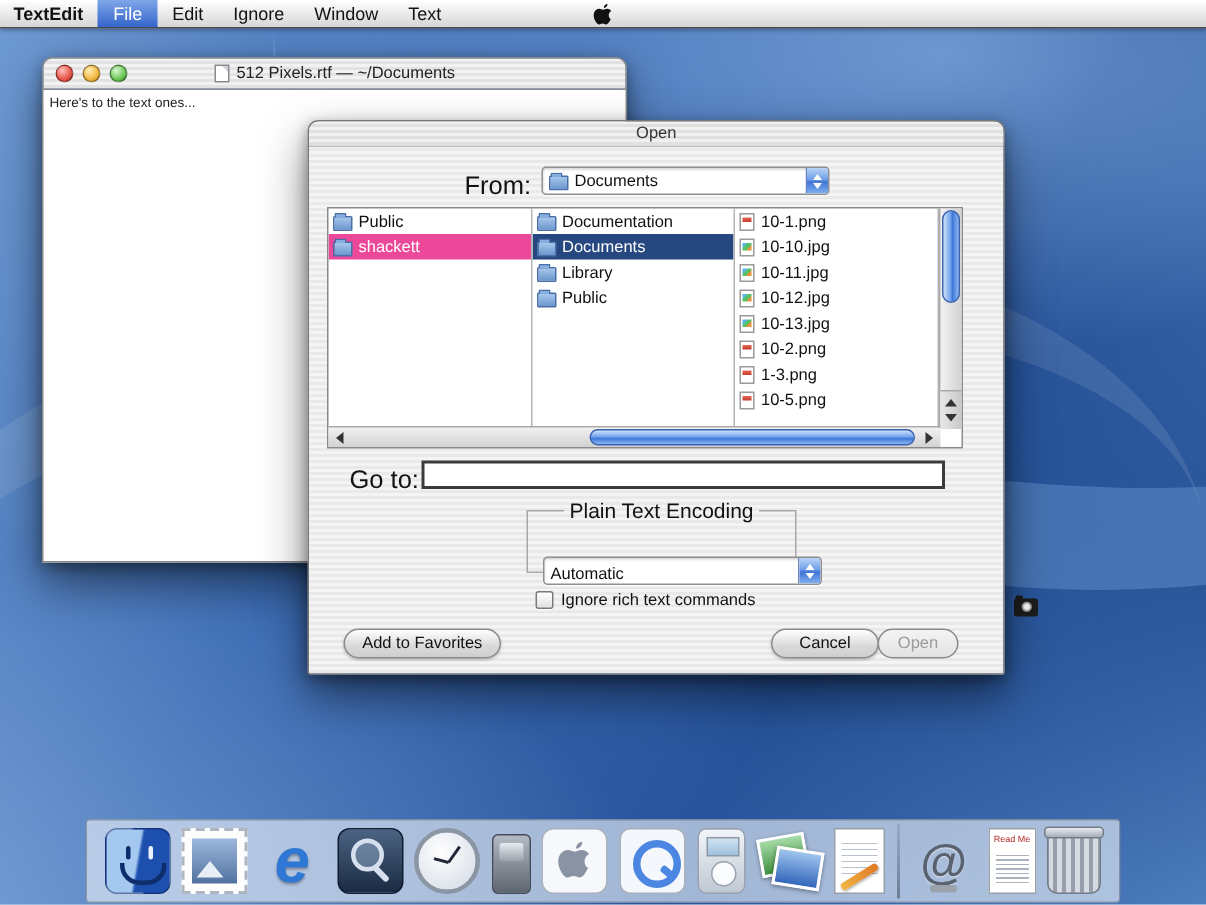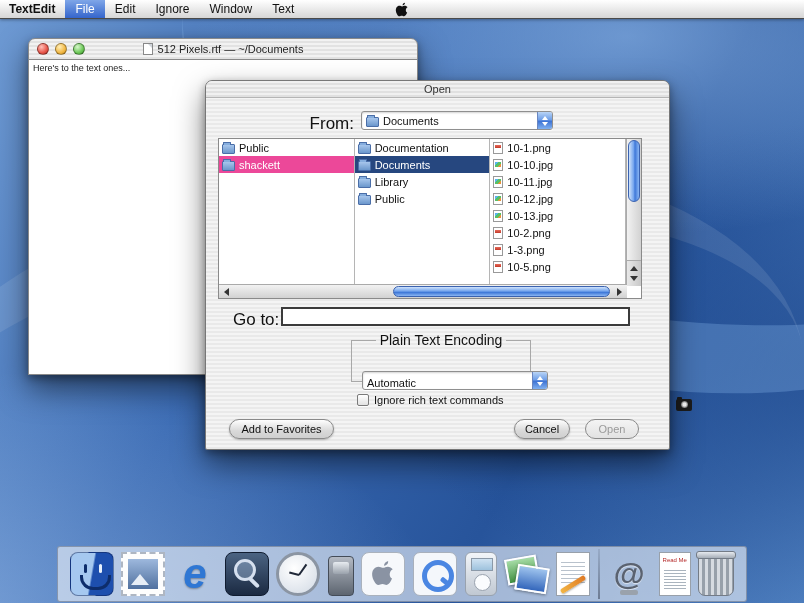--- a/index.html
+++ b/index.html
@@ -355,21 +355,21 @@
         </span>
       </div>
     </fieldset>
 
     <div class="checkbox-row">
       <span class="checkbox-box"></span>
       <span>Ignore rich text commands</span>
     </div>
 
     <div class="aqua-btn" style="left:23px; width:105px;">Add to Favorites</div>
-    <div class="aqua-btn" style="left:308px; width:56px;">Cancel</div>
+    <div class="aqua-btn" style="left:308px; width:72px;">Cancel</div>
     <div class="aqua-btn disabled" style="left:379px; width:54px;">Open</div>
   </div>
 </div>
 
 <div class="camera"></div>
 
 <div class="dock">
   <div class="dock-icon ic-finder"></div>
   <div class="dock-icon ic-mail"></div>
   <div class="dock-icon ic-ie"></div>

